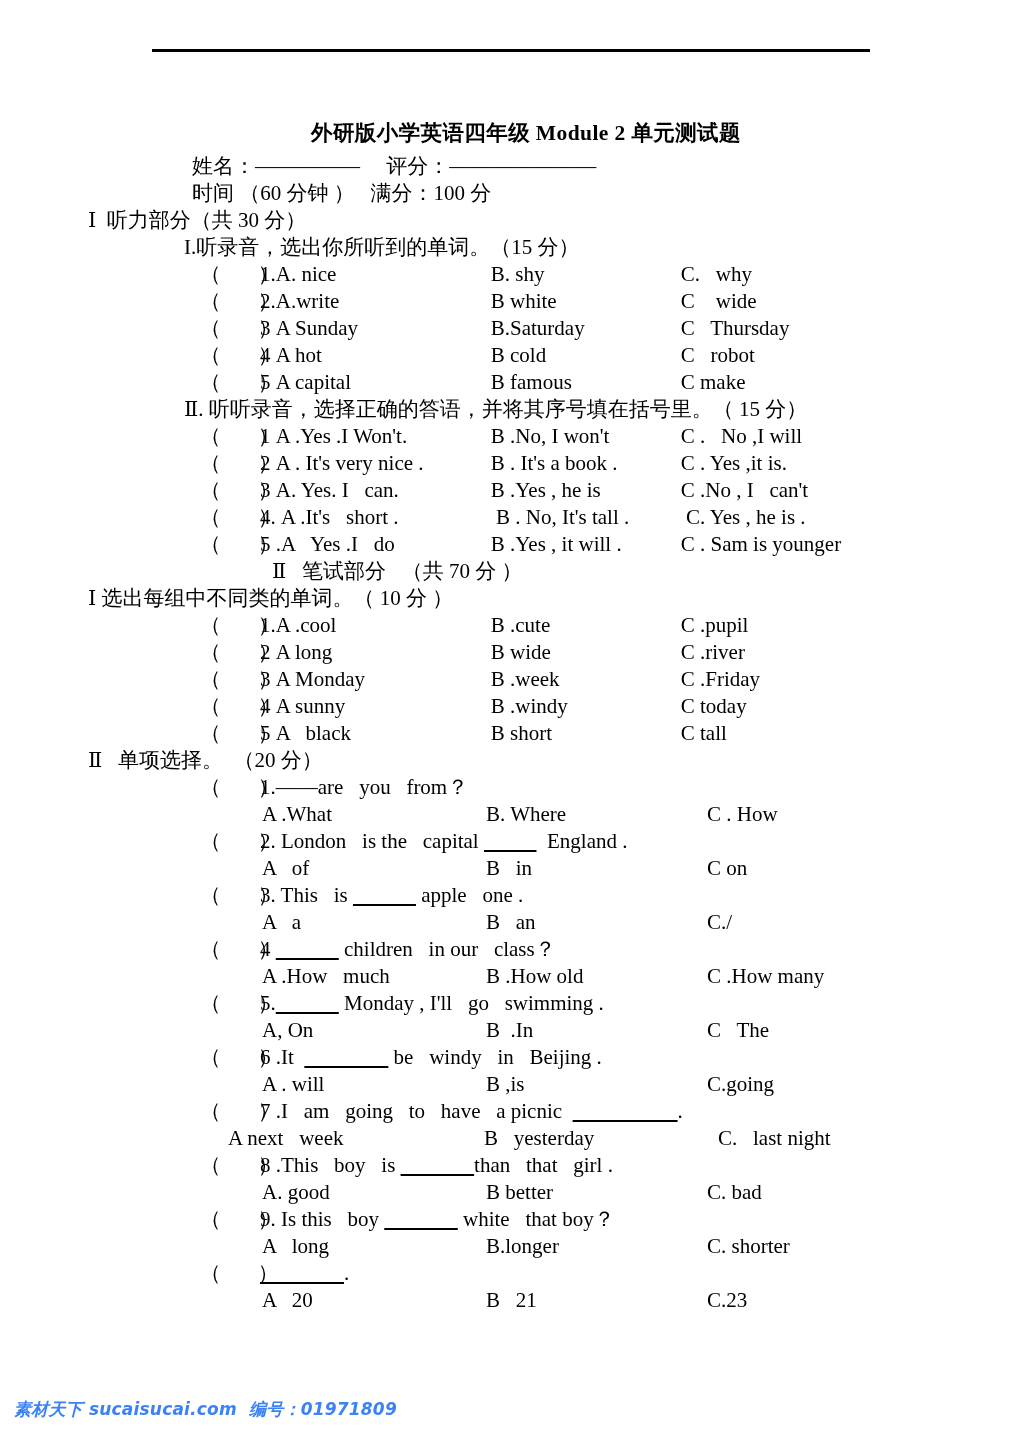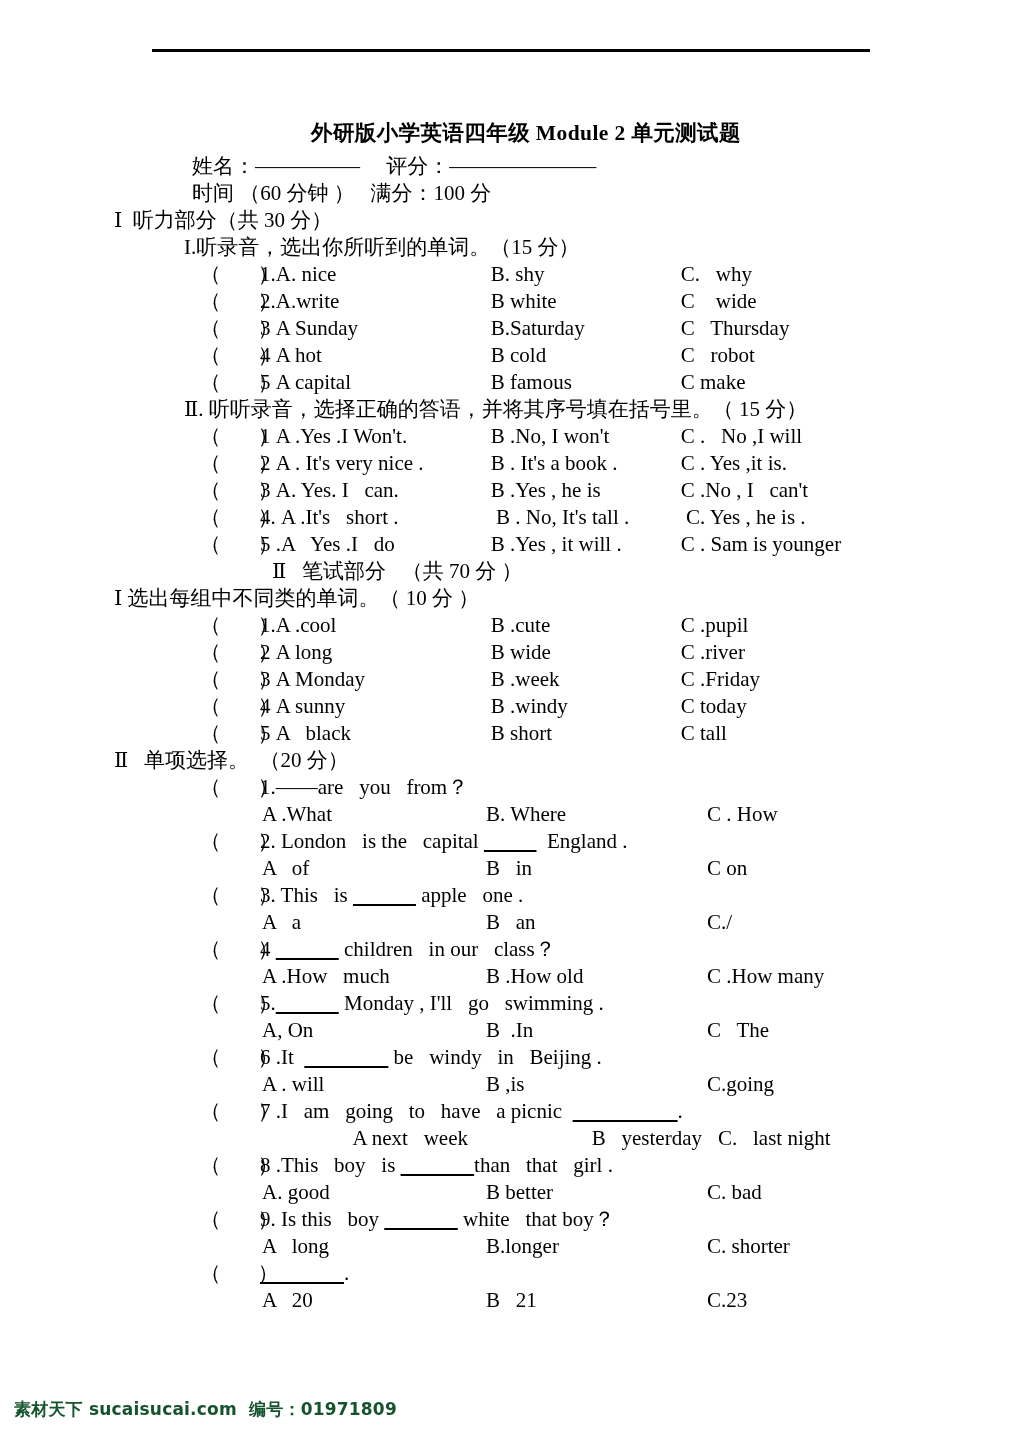--- a/index.html
+++ b/index.html
@@ -49,21 +49,21 @@
 
   .line {
     font-size: 21px;
     line-height: 27px;
     white-space: pre;
     margin: 0;
     padding-left: 192px;
   }
 
   .line.center-ish { padding-left: 272px; }
-  .line.sec { padding-left: 114px; }
+  .line.sec { padding-left: 88px; }
   .line.flush { padding-left: 184px; }
 
   
   .qrow {
     font-size: 21px;
     line-height: 27px;
     white-space: pre;
     margin: 0;
     padding-left: 200px;
     display: flex;
@@ -95,36 +95,37 @@
     white-space: pre;
     margin: 0;
     padding-left: 262px;
     display: flex;
     align-items: baseline;
     gap: 16px;
   }
   .subopt .oa { flex: 0 0 208px; }
   .subopt .ob { flex: 0 0 205px; }
   .subopt .oc { flex: 0 0 auto; }
-  .subopt.narrow { padding-left: 228px; text-align: right; }
+  .subopt.narrow { padding-left: 228px; }
   .subopt.narrow .oa { flex: 0 0 240px; }
   .subopt.narrow .ob { flex: 0 0 218px; }
 
   .blank { text-decoration: underline; }
 
   .footer {
     position: absolute;
     left: 14px;
     top: 1398px;
     font-family: "DejaVu Sans", "Liberation Sans", sans-serif;
     font-size: 17px;
-    color: #14532d;
+    color: #3b82f6;
     font-weight: bold;
     letter-spacing: 0.2px;
     white-space: pre;
+    font-style: italic;
   }
 </style>
 </head>
 <body>
 
 <div class="page">
 
   <div class="top-rule"></div>
 
   <div class="content">

